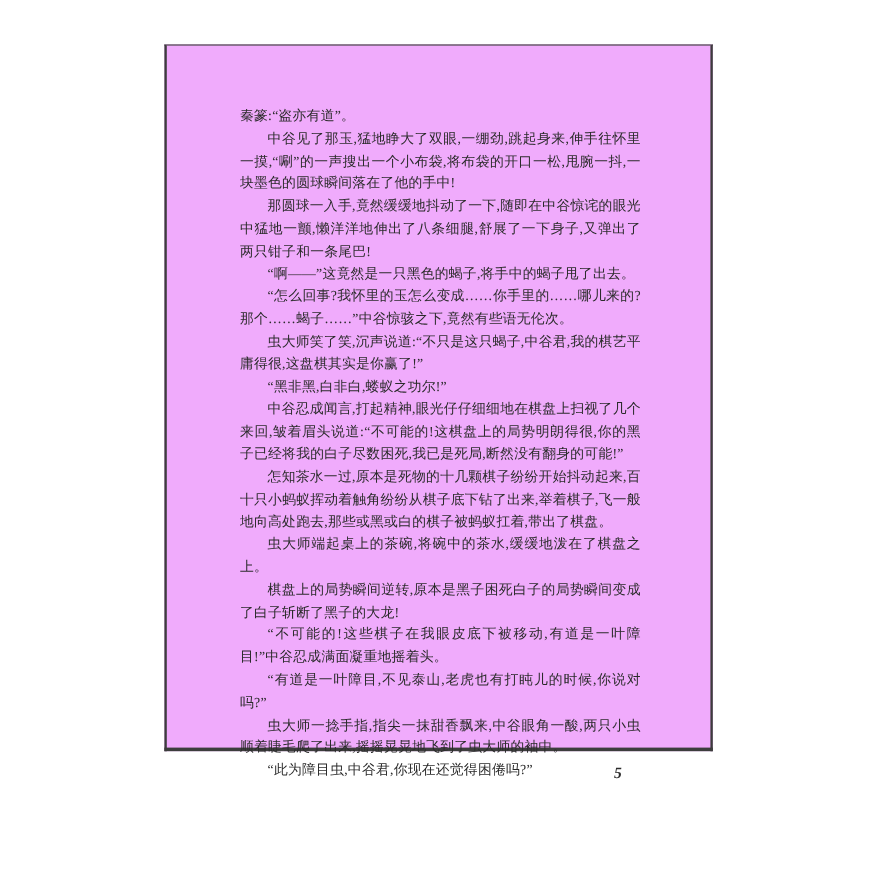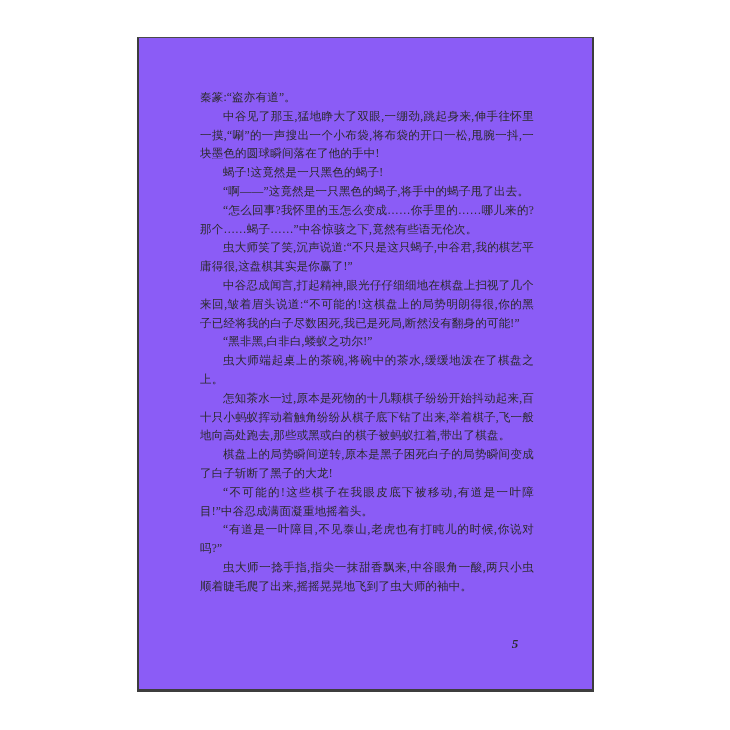--- a/index.html
+++ b/index.html
@@ -14,22 +14,22 @@
     position: relative;
     width: 730px;
     height: 730px;
     background: #ffffff;
   }
   .book-page {
     position: absolute;
     left: 137px;
     top: 37px;
     width: 457px;
-    height: 655px;
-    background: #8b5cf6;
+    height: 589px;
+    background: #f0abfc;
     border-top: 1px solid #4a4a4a;
     border-left: 2px solid #3d3d3d;
     border-right: 2px solid #3d3d3d;
     border-bottom: 3px solid #3d3d3d;
   }
   .text-block {
     position: absolute;
     left: 61px;
     top: 50px;
     width: 334px;
@@ -60,28 +60,29 @@
 </style>
 </head>
 <body>
 
 <div class="scan-area">
   <div class="book-page">
     <div class="text-block">
 
     <p class="para no-indent">秦篆:“盗亦有道”。</p>
         <p class="para">中谷见了那玉,猛地睁大了双眼,一绷劲,跳起身来,伸手往怀里一摸,“唰”的一声搜出一个小布袋,将布袋的开口一松,甩腕一抖,一块墨色的圆球瞬间落在了他的手中!</p>
-        <p class="para">蝎子!这竟然是一只黑色的蝎子!</p>
+        <p class="para">那圆球一入手,竟然缓缓地抖动了一下,随即在中谷惊诧的眼光中猛地一颤,懒洋洋地伸出了八条细腿,舒展了一下身子,又弹出了两只钳子和一条尾巴!</p>
         <p class="para">“啊——”这竟然是一只黑色的蝎子,将手中的蝎子甩了出去。</p>
         <p class="para">“怎么回事?我怀里的玉怎么变成……你手里的……哪儿来的?那个……蝎子……”中谷惊骇之下,竟然有些语无伦次。</p>
         <p class="para">虫大师笑了笑,沉声说道:“不只是这只蝎子,中谷君,我的棋艺平庸得很,这盘棋其实是你赢了!”</p>
+        <p class="para">“黑非黑,白非白,蝼蚁之功尔!”</p>
         <p class="para">中谷忍成闻言,打起精神,眼光仔仔细细地在棋盘上扫视了几个来回,皱着眉头说道:“不可能的!这棋盘上的局势明朗得很,你的黑子已经将我的白子尽数困死,我已是死局,断然没有翻身的可能!”</p>
-        <p class="para">“黑非黑,白非白,蝼蚁之功尔!”</p>
+        <p class="para">怎知茶水一过,原本是死物的十几颗棋子纷纷开始抖动起来,百十只小蚂蚁挥动着触角纷纷从棋子底下钻了出来,举着棋子,飞一般地向高处跑去,那些或黑或白的棋子被蚂蚁扛着,带出了棋盘。</p>
         <p class="para">虫大师端起桌上的茶碗,将碗中的茶水,缓缓地泼在了棋盘之上。</p>
-        <p class="para">怎知茶水一过,原本是死物的十几颗棋子纷纷开始抖动起来,百十只小蚂蚁挥动着触角纷纷从棋子底下钻了出来,举着棋子,飞一般地向高处跑去,那些或黑或白的棋子被蚂蚁扛着,带出了棋盘。</p>
         <p class="para">棋盘上的局势瞬间逆转,原本是黑子困死白子的局势瞬间变成了白子斩断了黑子的大龙!</p>
         <p class="para">“不可能的!这些棋子在我眼皮底下被移动,有道是一叶障目!”中谷忍成满面凝重地摇着头。</p>
         <p class="para">“有道是一叶障目,不见泰山,老虎也有打盹儿的时候,你说对吗?”</p>
         <p class="para">虫大师一捻手指,指尖一抹甜香飘来,中谷眼角一酸,两只小虫顺着睫毛爬了出来,摇摇晃晃地飞到了虫大师的袖中。</p>
+        <p class="para">“此为障目虫,中谷君,你现在还觉得困倦吗?”</p>
       </div>
     <div class="page-number">5</div>
   </div>
 </div>
 
 </body></html>

